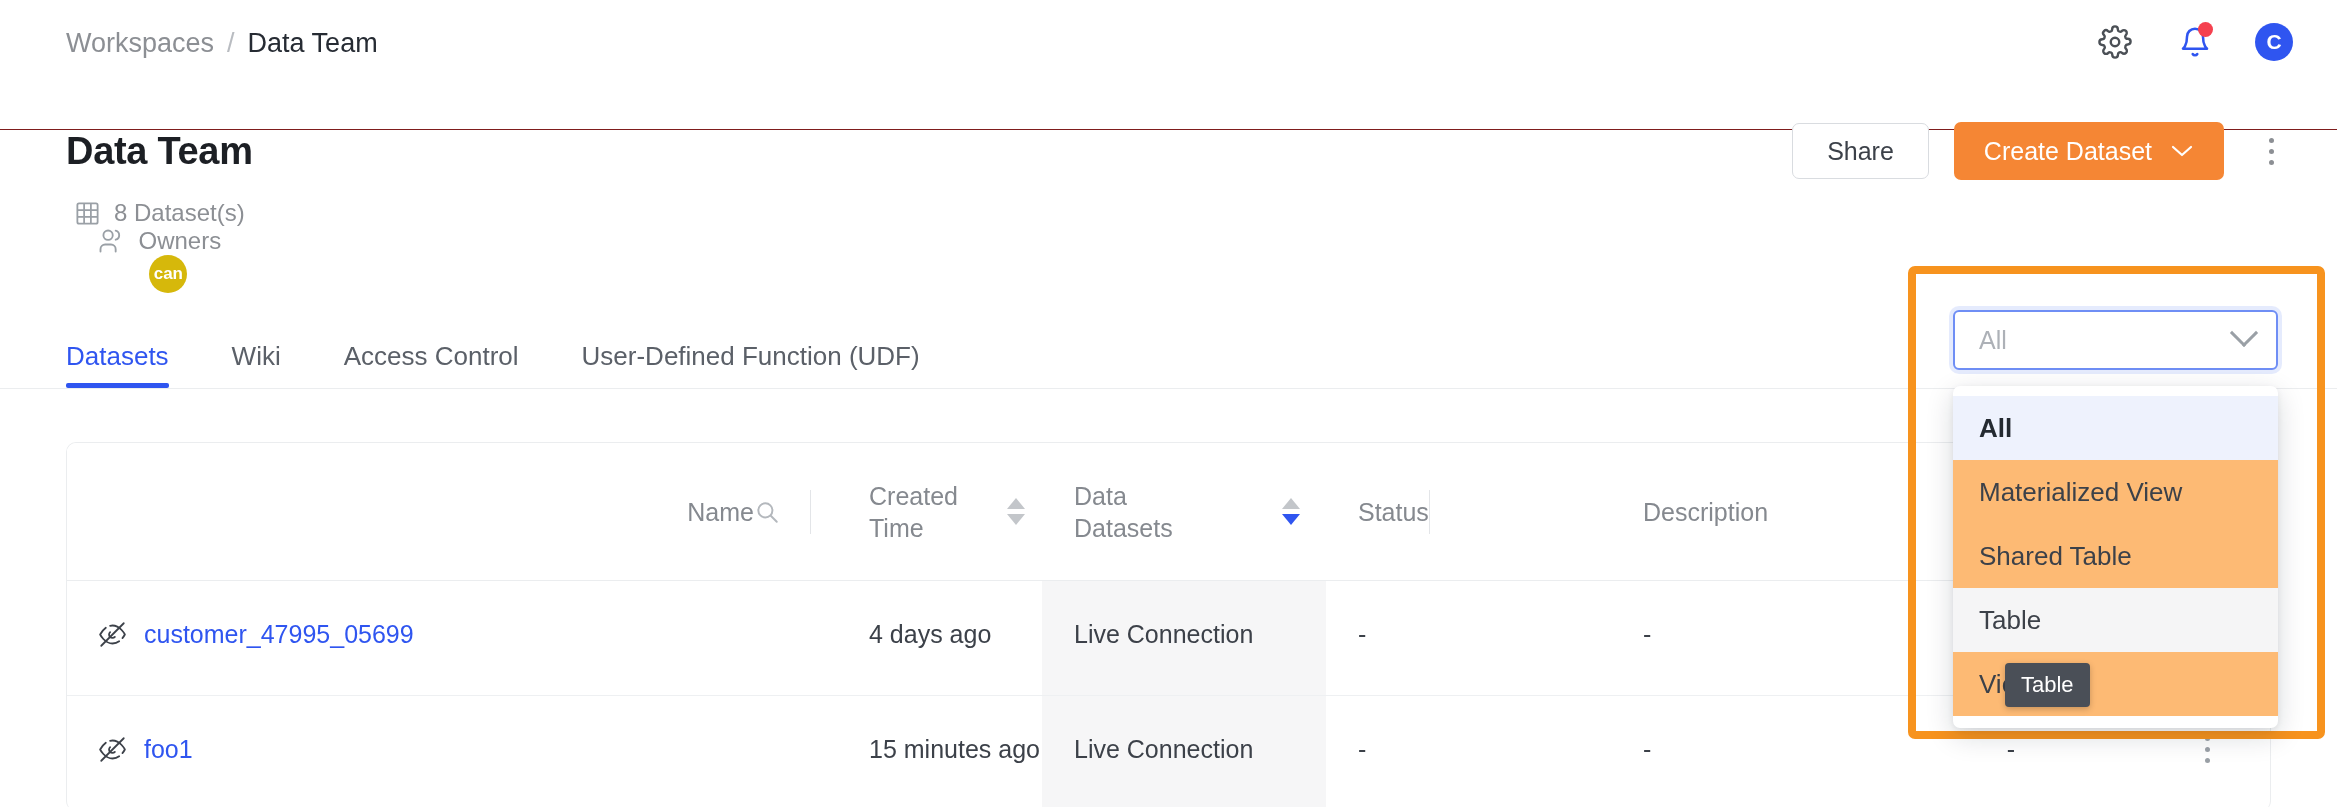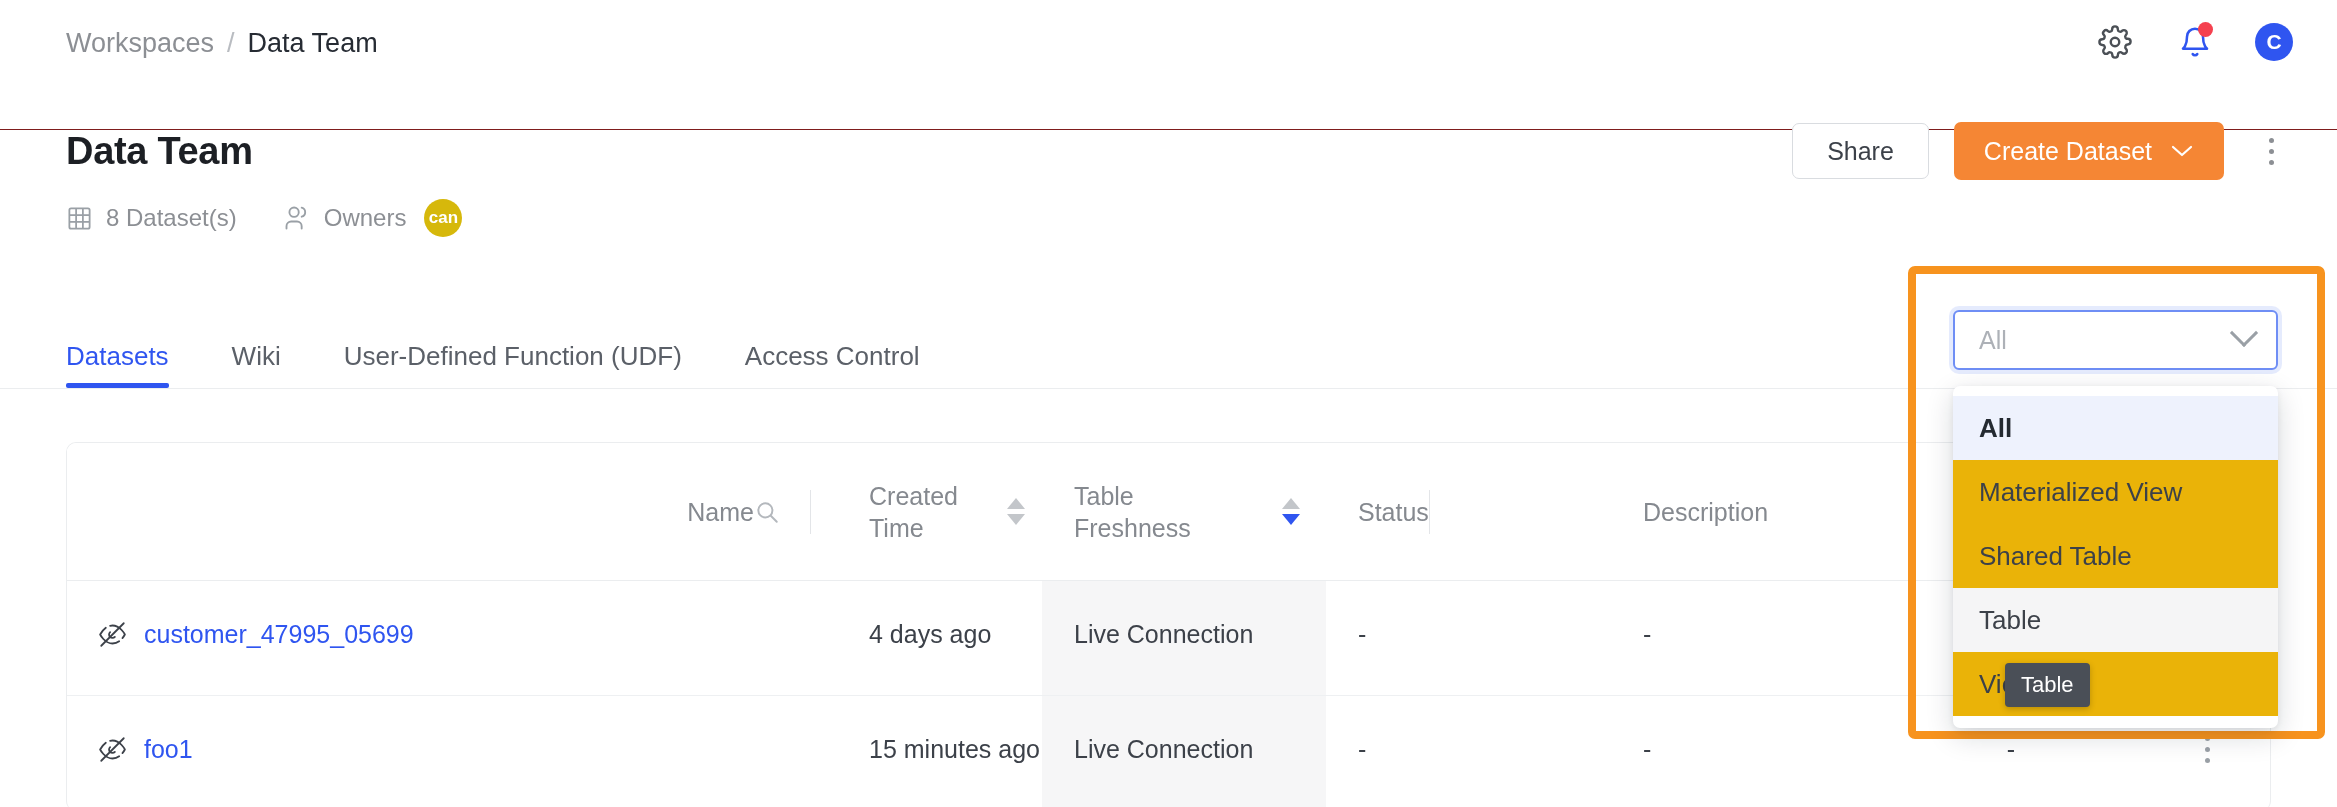--- a/index.html
+++ b/index.html
@@ -39,21 +39,21 @@
     background: #2f55f0; color: #fff; font-size: 21px; font-weight: 600;
     display: flex; align-items: center; justify-content: center;
     cursor: pointer; letter-spacing: 0;
   }
 
   
   .title-block { position: absolute; left: 66px; top: 130px; }
   .page-title { font-size: 38px; font-weight: 700; color: #1c1f24; letter-spacing: -0.3px; }
   .meta-row {
     margin-top: 26px; display: flex; align-items: center; gap: 0;
-    font-size: 24px; color: #8c8f94;
+    font-size: 24px; color: #8c8f94; flex-direction: column;
   }
   .meta-item { display: flex; align-items: center; gap: 13px; }
   .meta-gap { width: 46px; }
   .owner-badge {
     margin-left: 18px;
     width: 38px; height: 38px; border-radius: 50%;
     background: #d6b80b; color: #fff;
     font-size: 17px; font-weight: 600;
     display: flex; align-items: center; justify-content: center;
     cursor: pointer;
@@ -161,21 +161,21 @@
 
   .dropdown {
     position: absolute; left: 1953px; top: 386px; width: 325px;
     background: #fff; border-radius: 7px;
     box-shadow: 0 8px 28px rgba(15,23,42,0.16), 0 2px 6px rgba(15,23,42,0.07);
     padding: 10px 0 12px 0; z-index: 50;
   }
   .dd-item {
     height: 64px; display: flex; align-items: center;
     padding-left: 26px; font-size: 26px; color: #3c4149; cursor: pointer;
-    background: #eab308; position: relative;
+    background: #fdba74; position: relative;
   }
   .dd-item.selected { background: #eef2fd; font-weight: 700; color: #242a31; }
   .dd-item.hovered { background: #f5f5f6; }
   .tooltip {
     position: absolute; left: 2005px; top: 663px;
     background: #4a4f57; color: #fff; font-size: 22px;
     padding: 9px 16px; border-radius: 4px; z-index: 60;
     box-shadow: 0 2px 6px rgba(0,0,0,0.22);
   }
 
@@ -280,24 +280,24 @@
   </div>
 
   <div class="tabs">
     <div class="tab active">
       <span>Datasets</span>
     </div>
     <div class="tab">
       <span>Wiki</span>
     </div>
     <div class="tab">
+      <span>Access Control</span>
+    </div>
+    <div class="tab">
       <span>User-Defined Function (UDF)</span>
-    </div>
-    <div class="tab">
-      <span>Access Control</span>
     </div>
   </div>
   <div class="tabs-rule"></div>
 
   <div class="table-wrap">
     <table class="dt">
       <thead>
         <tr>
           <th class="col-name">
             <div class="th-inner th-name-inner">
@@ -319,21 +319,21 @@
               <span class="th-label" style="max-width:120px;display:inline-block;">Created Time</span>
               <span class="sorter">
                 <span class="tri-up"></span>
                 <span class="tri-dn"></span>
               </span>
             </div>
           </th>
 
           <th class="col-fresh">
             <div class="th-inner" style="justify-content:space-between;padding-right:26px;">
-              <span class="th-label" style="max-width:150px;display:inline-block;">Table Freshness</span>
+              <span class="th-label" style="max-width:150px;display:inline-block;">Data Datasets</span>
               <span class="sorter">
                 <span class="tri-up"></span>
                 <span class="tri-dn active"></span>
               </span>
             </div>
           </th>
 
           <th class="col-status">
             <div class="th-inner" style="justify-content:flex-start;padding-right:26px;">
               <span class="th-label">Status</span>

